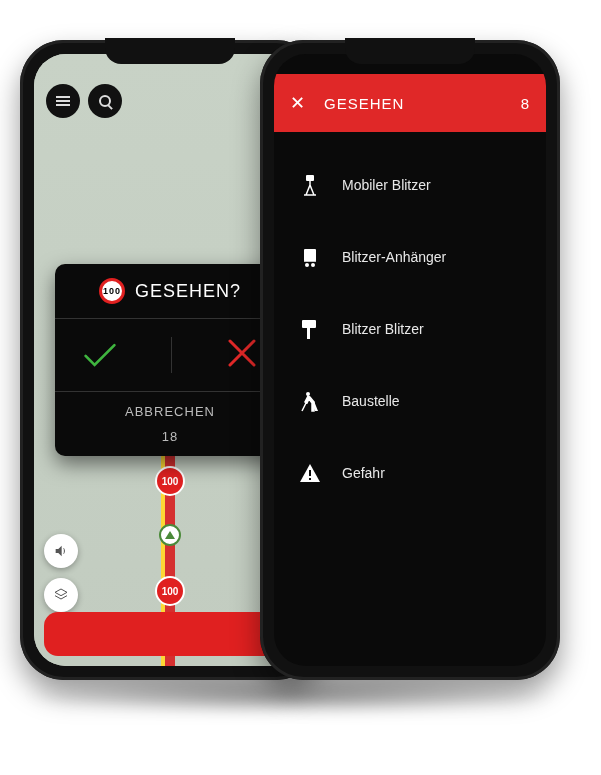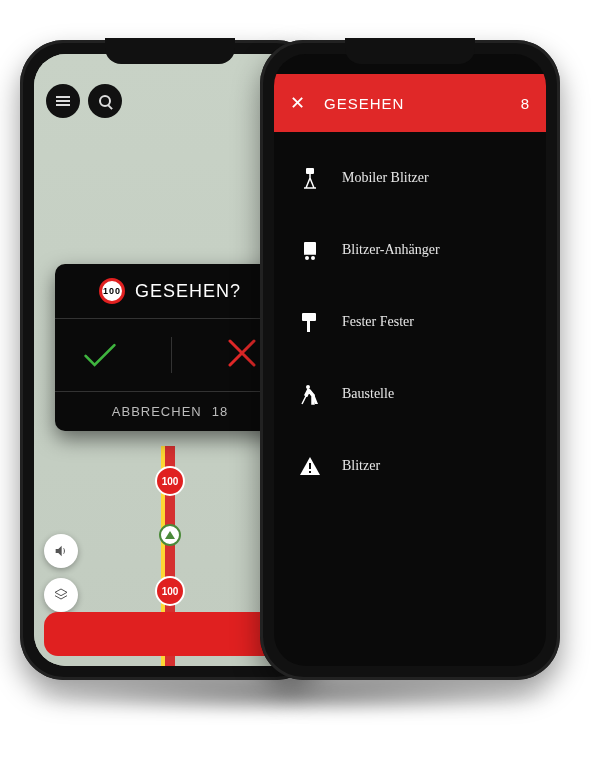--- a/index.html
+++ b/index.html
@@ -87,21 +87,21 @@
   .panel-body {
     display: flex; align-items: center; justify-content: space-around;
     padding: 18px 0; border-bottom: 1px solid #333;
   }
   .check { width: 36px; height: 28px; }
   .check svg { width:100%; height:100%; }
   .divider { width:1px; height:36px; background:#333; }
   .xmark svg { width:32px; height:32px; }
   .panel-foot {
     display: flex; align-items:center; justify-content:center; gap: 10px;
-    padding: 12px 0; font-size: 13px; letter-spacing: 1px; color:#bbb;
+    padding: 12px 0; font-size: 13px; letter-spacing: 1px; color:#bbb;flex-direction:column;
   }
   .road { position:absolute; bottom:0; left:50%; transform:translateX(-50%); width:10px; height:220px; background:#d53030; }
   .road::before { content:""; position:absolute; left:-4px; width:4px; height:100%; background:#fdd835; }
   .road-pin { position:absolute; left:50%; transform:translateX(-50%); width:30px; height:30px; border-radius:50%;
     background:#e02020; border:2px solid #fff; display:flex; align-items:center; justify-content:center;
     font-size:10px; color:#fff; font-weight:bold; }
   .arrow-marker {
     position:absolute; left:50%; transform:translateX(-50%); bottom: 120px;
     width:22px; height:22px; border-radius:50%; background:#fff;
     border:2px solid #4b8a3a; display:flex; align-items:center; justify-content:center;
@@ -121,21 +121,21 @@
   }
   
   .screen.dark { background:#0a0a0a; }
   .melden-header {
     background:#e02828; height:58px; display:flex; align-items:center;
     padding: 0 16px; color:#fff; font-size:15px; letter-spacing:1px;
     margin-top: 20px;
   }
   .mh-x { font-size:18px; margin-right:18px; font-weight:300; }
   .mh-title { flex:1; }
-  .menu { padding: 10px 0; font-family: Liberation Serif, serif; }
+  .menu { padding: 17px 0; }
   .menu-item {
     display:flex; align-items:center; gap:18px;
     padding: 22px 22px; color:#e8e8e8; font-size:14px;
   }
   .mi-icon { width:28px; height:28px; display:flex; align-items:center; justify-content:center; flex-shrink:0; }
   
   .floor {
     position:absolute; bottom:60px; left:20px; width:540px; height:40px;
     background: radial-gradient(ellipse at center, rgba(0,0,0,0.35), transparent 70%);
     filter: blur(6px);
@@ -243,21 +243,21 @@
         <span>Blitzer-Anhänger</span>
       </div>
 
       <div class="menu-item">
         <div class="mi-icon">
           <svg viewBox="0 0 24 24" width="24" height="24" fill="#fff">
             <rect x="4" y="3" width="14" height="8" rx="1"></rect>
             <rect x="9" y="11" width="3" height="11"></rect>
           </svg>
         </div>
-        <span>Fester Fester</span>
+        <span>Blitzer Blitzer</span>
       </div>
 
       <div class="menu-item">
         <div class="mi-icon">
           <svg viewBox="0 0 24 24" width="24" height="24" fill="#fff">
             <circle cx="10" cy="5" r="2"></circle>
             <path d="M10 7l-3 6 2 1 2-4 3 4v8h2v-9l-4-5zM4 22l4-8" stroke="#fff" stroke-width="1.5" fill="#fff"></path>
             <path d="M16 12l4 10h-3l-3-8" fill="#fff"></path>
           </svg>
         </div>
@@ -265,18 +265,18 @@
       </div>
 
       <div class="menu-item">
         <div class="mi-icon">
           <svg viewBox="0 0 24 24" width="24" height="24" fill="#fff">
             <path d="M12 3 L22 21 H2 Z"></path>
             <rect x="11" y="9" width="2" height="6" fill="#0a0a0a"></rect>
             <rect x="11" y="17" width="2" height="2" fill="#0a0a0a"></rect>
           </svg>
         </div>
-        <span>Blitzer</span>
+        <span>Gefahr</span>
       </div>
 
     </div>
   </div>
 </div>
 
 </body></html>

